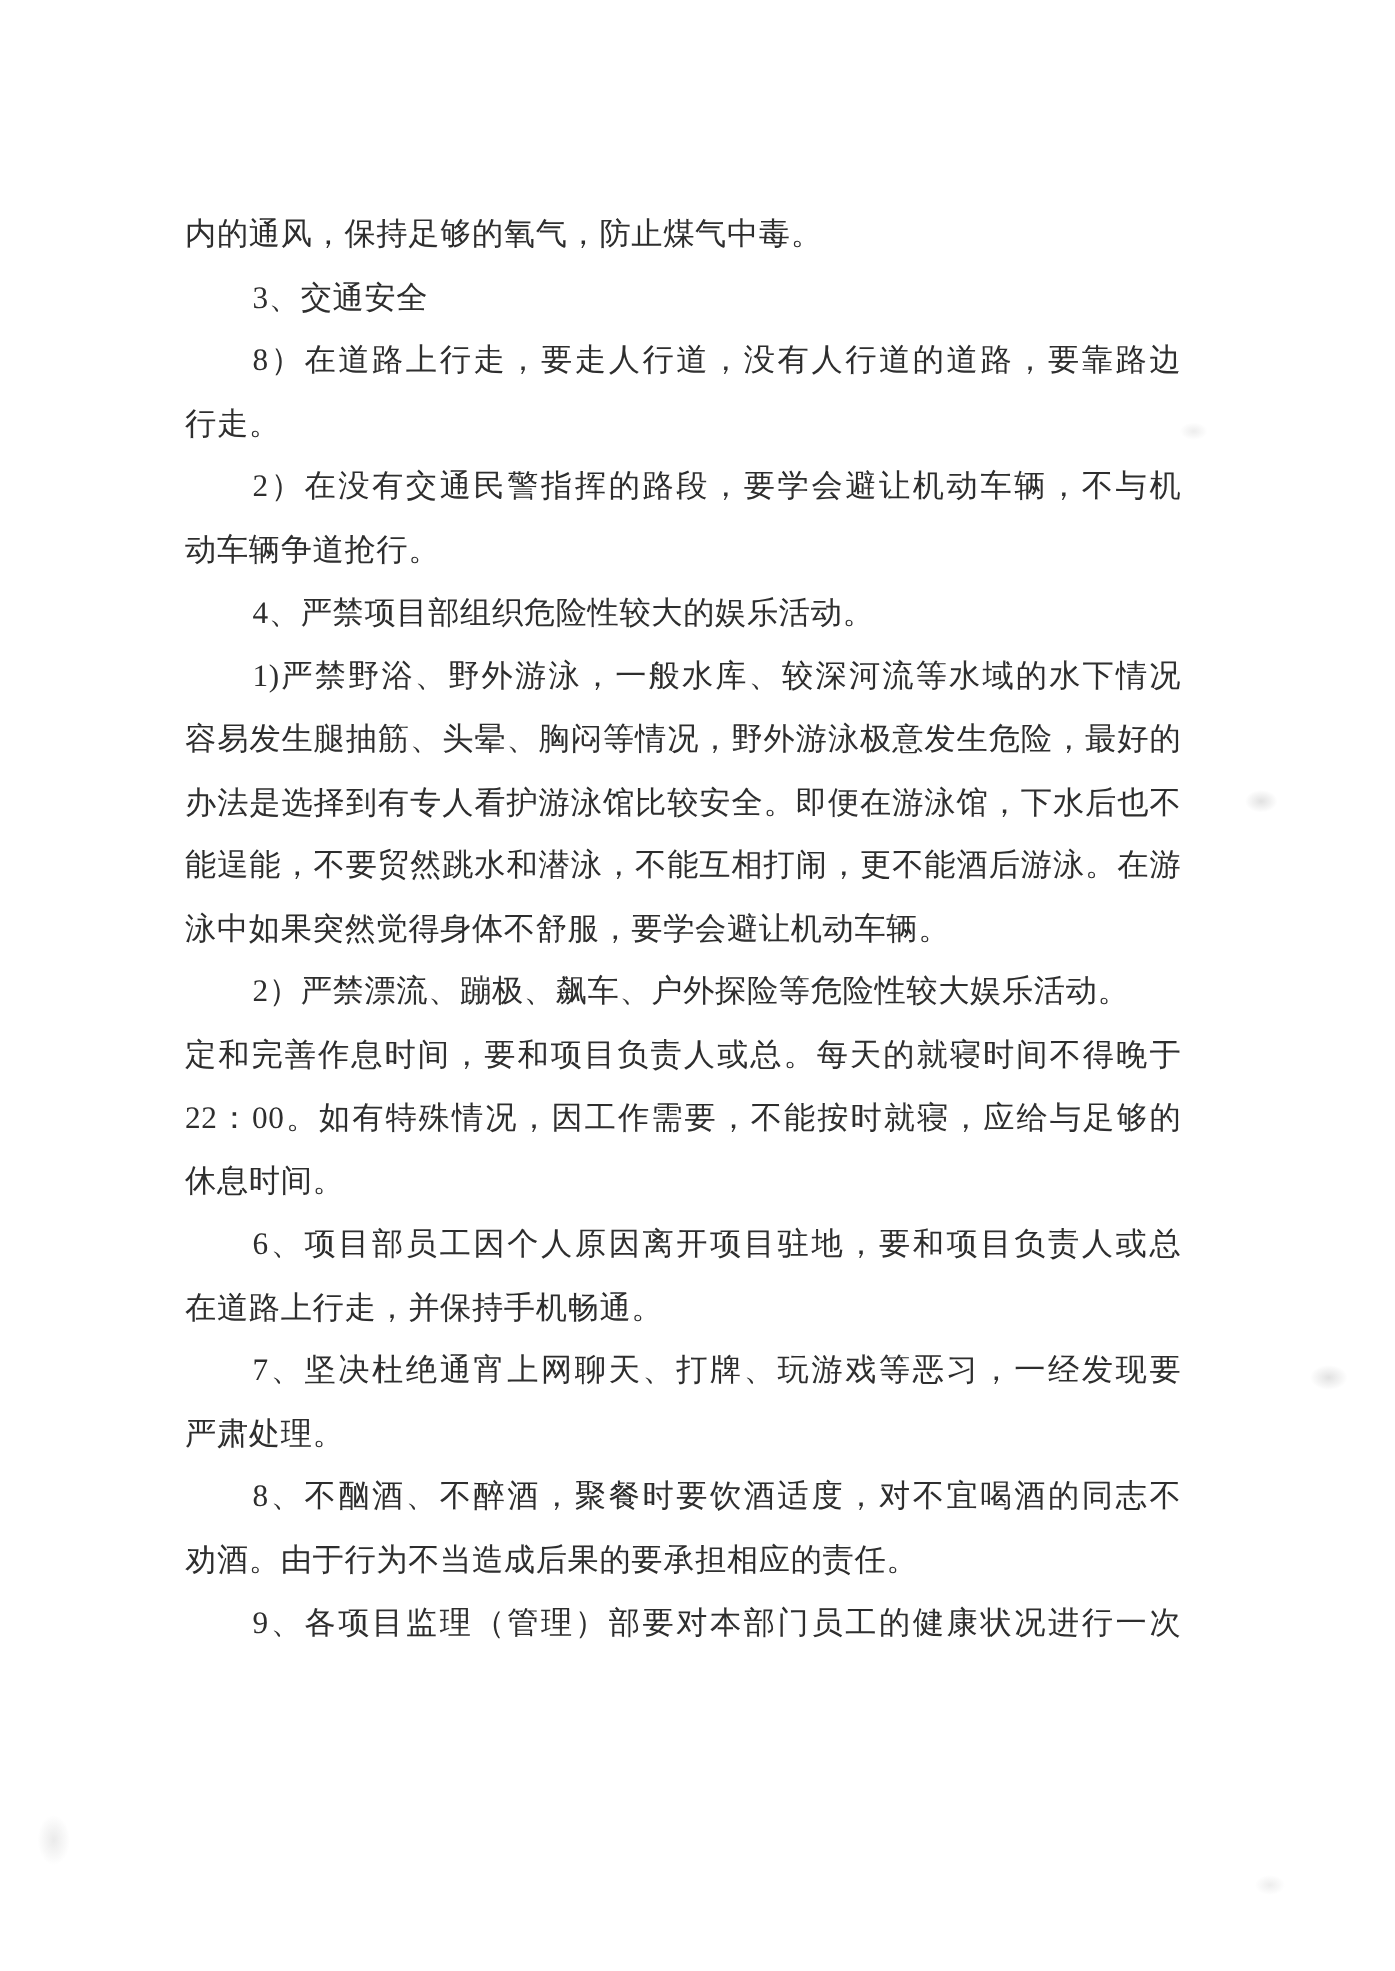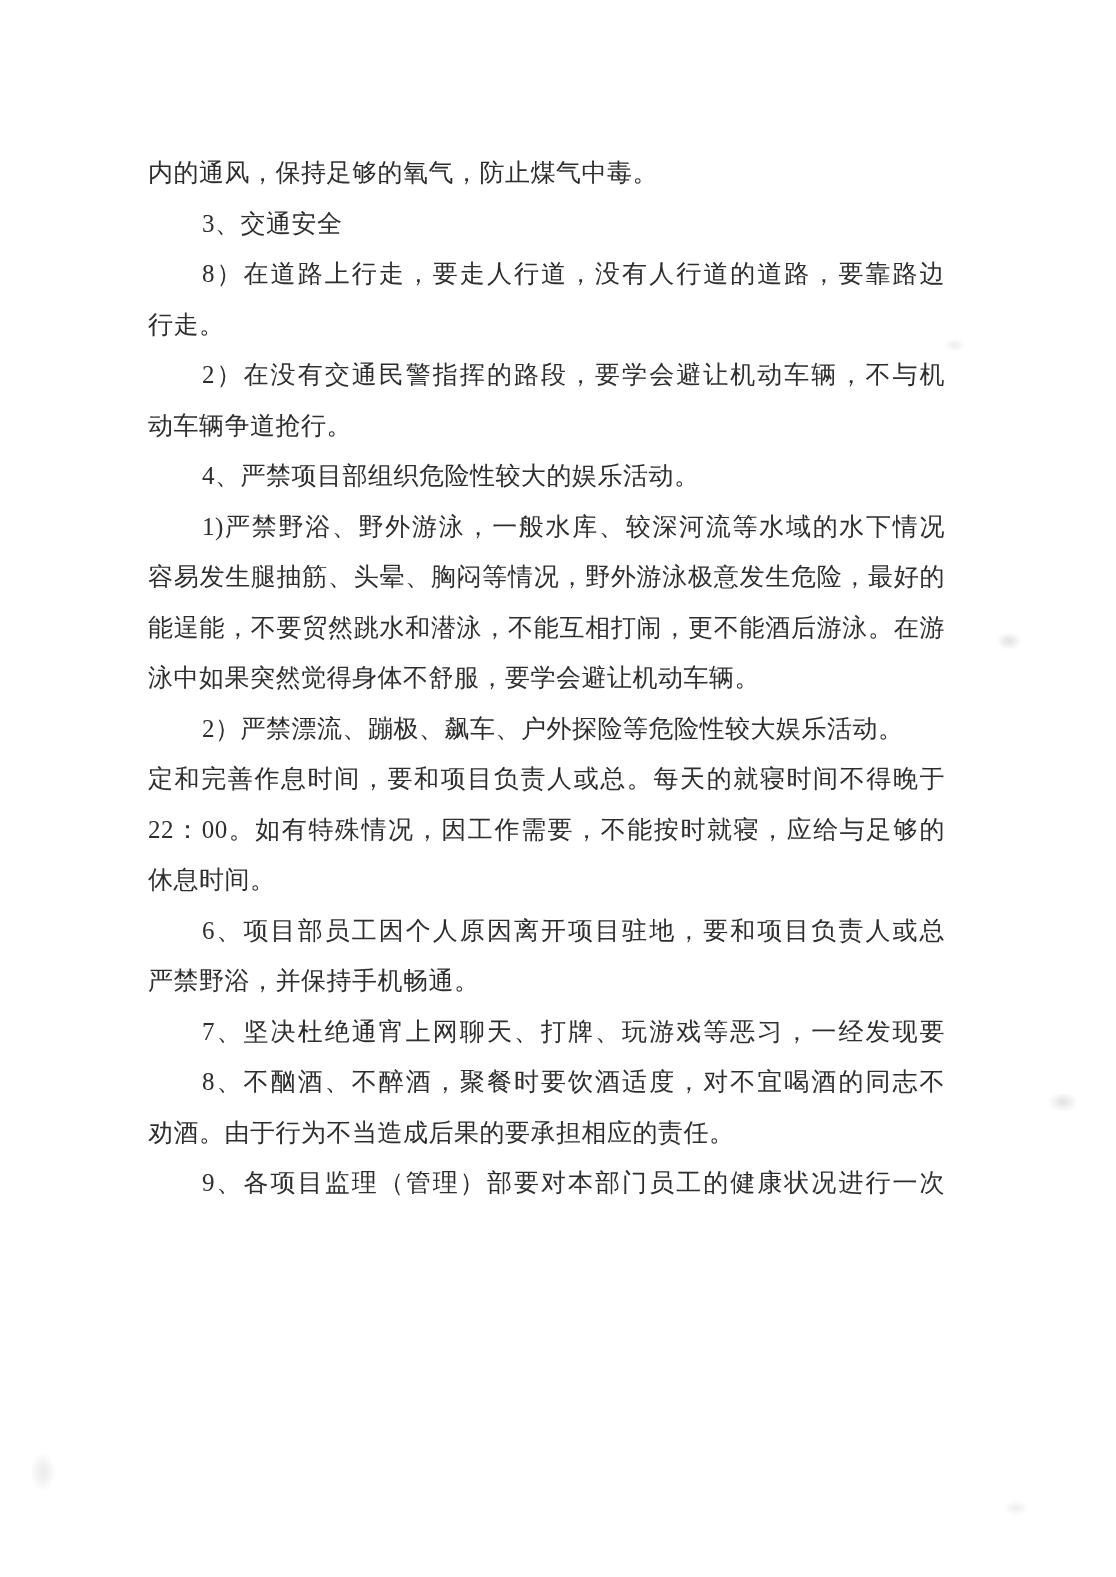--- a/index.html
+++ b/index.html
@@ -15,21 +15,21 @@
     position:relative;
     width:1116px;
     height:1577px;
     background:var(--bg);
     overflow:hidden;
     font-family:"Liberation Serif","DejaVu Serif",serif;
   }
   .text-block{
     position:absolute;
     left:148px;
-    top:148px;
+    top:163px;
     width:797px;
     color:var(--text);
     font-size:25px;
     letter-spacing:0.5px;
   }
   .line{
     height:50.5px;
     line-height:50.5px;
     white-space:nowrap;
     text-align:left;
@@ -63,29 +63,31 @@
   <div class="text-block">
       <div class="line">内的通风，保持足够的氧气，防止煤气中毒。</div>
       <div class="line indent">3、交通安全</div>
       <div class="line indent just">8）在道路上行走，要走人行道，没有人行道的道路，要靠路边</div>
       <div class="line">行走。</div>
       <div class="line indent just">2）在没有交通民警指挥的路段，要学会避让机动车辆，不与机</div>
       <div class="line">动车辆争道抢行。</div>
       <div class="line indent">4、严禁项目部组织危险性较大的娱乐活动。</div>
       <div class="line indent just">1)严禁野浴、野外游泳，一般水库、较深河流等水域的水下情况</div>
       <div class="line just">容易发生腿抽筋、头晕、胸闷等情况，野外游泳极意发生危险，最好的</div>
+      <div class="line just">办法是选择到有专人看护游泳馆比较安全。即便在游泳馆，下水后也不</div>
       <div class="line just">能逞能，不要贸然跳水和潜泳，不能互相打闹，更不能酒后游泳。在游</div>
       <div class="line">泳中如果突然觉得身体不舒服，要学会避让机动车辆。</div>
       <div class="line indent">2）严禁漂流、蹦极、飙车、户外探险等危险性较大娱乐活动。</div>
       <div class="line just">定和完善作息时间，要和项目负责人或总。每天的就寝时间不得晚于</div>
       <div class="line just">22：00。如有特殊情况，因工作需要，不能按时就寝，应给与足够的</div>
       <div class="line">休息时间。</div>
       <div class="line indent just">6、项目部员工因个人原因离开项目驻地，要和项目负责人或总</div>
-      <div class="line">严禁野浴，并保持手机畅通。</div>
+      <div class="line">在道路上行走，并保持手机畅通。</div>
       <div class="line indent just">7、坚决杜绝通宵上网聊天、打牌、玩游戏等恶习，一经发现要</div>
+      <div class="line">严肃处理。</div>
       <div class="line indent just">8、不酗酒、不醉酒，聚餐时要饮酒适度，对不宜喝酒的同志不</div>
       <div class="line">劝酒。由于行为不当造成后果的要承担相应的责任。</div>
       <div class="line indent just">9、各项目监理（管理）部要对本部门员工的健康状况进行一次</div>
     </div>
   <div class="smudge s1"></div>
   <div class="smudge s2"></div>
   <div class="smudge s3"></div>
   <div class="smudge s4"></div>
   <div class="smudge s5"></div>
 </div>

